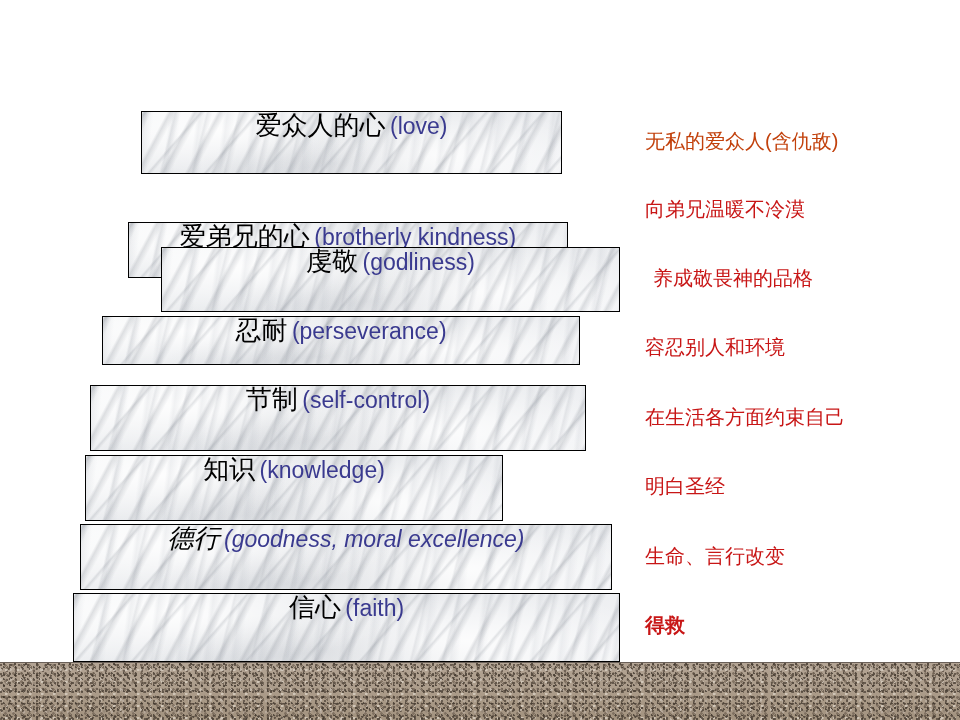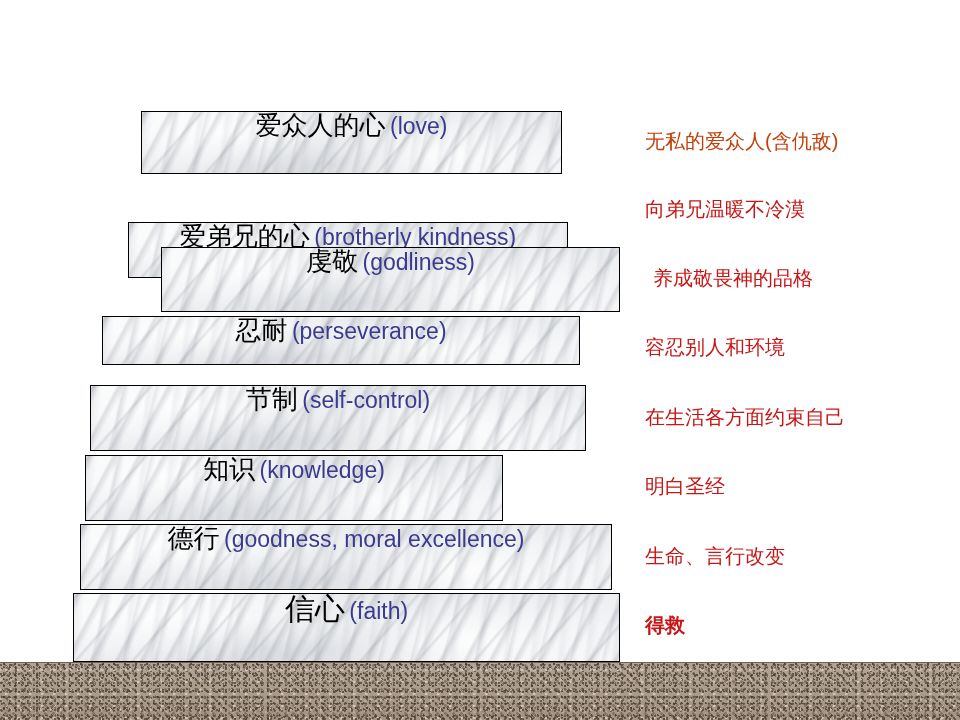--- a/index.html
+++ b/index.html
@@ -113,21 +113,21 @@
     </div>
     <div class="note" style="top: 337px; color: rgb(200, 22, 22);">容忍别人和环境</div>
     <div class="block" style="left: 90px; top: 385px; width: 496px; height: 66px; z-index: 5;">
       <div class="txt"><span class="cn" style="font-size: 26px;">节制</span> <span class="en" style="font-size: 23px;">(self-control)</span></div>
     </div>
     <div class="note" style="top: 407px; color: rgb(200, 22, 22);">在生活各方面约束自己</div>
     <div class="block" style="left: 85px; top: 455px; width: 418px; height: 66px; z-index: 6;">
       <div class="txt"><span class="cn" style="font-size: 26px;">知识</span> <span class="en" style="font-size: 23px;">(knowledge)</span></div>
     </div>
     <div class="note" style="top: 476px; color: rgb(200, 22, 22);">明白圣经</div>
-    <div class="block" style="left: 80px; top: 524px; width: 532px; height: 66px; z-index: 7;">
+    <div class="block" style="left: 80px; top: 524px; width: 532px; height: 66px; z-index: 7; font-style: italic;">
       <div class="txt"><span class="cn" style="font-size: 26px;">德行</span> <span class="en" style="font-size: 23px;">(goodness, moral excellence)</span></div>
     </div>
     <div class="note" style="top: 546px; color: rgb(200, 22, 22);">生命、言行改变</div>
     <div class="block" style="left: 73px; top: 593px; width: 547px; height: 69px; z-index: 8;">
-      <div class="txt"><span class="cn" style="font-size: 30px;">信心</span> <span class="en" style="font-size: 23px;">(faith)</span></div>
+      <div class="txt"><span class="cn" style="font-size: 26px;">信心</span> <span class="en" style="font-size: 23px;">(faith)</span></div>
     </div>
     <div class="note" style="top: 615px; color: rgb(200, 22, 22); font-weight: bold;">得救</div>
   </div>
 
 </body></html>

